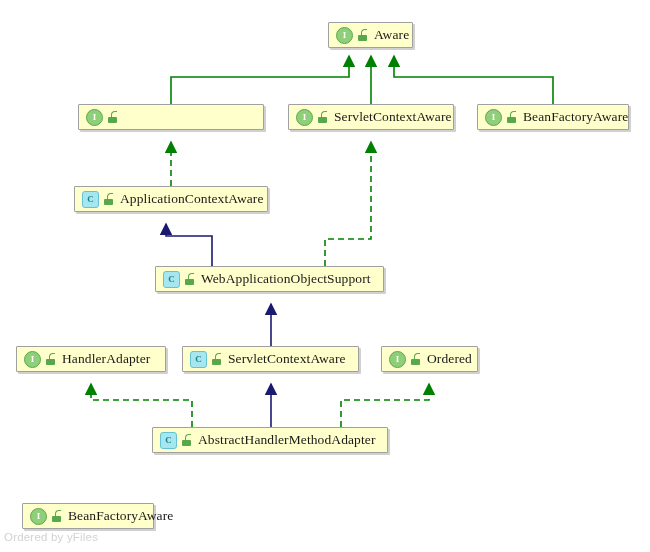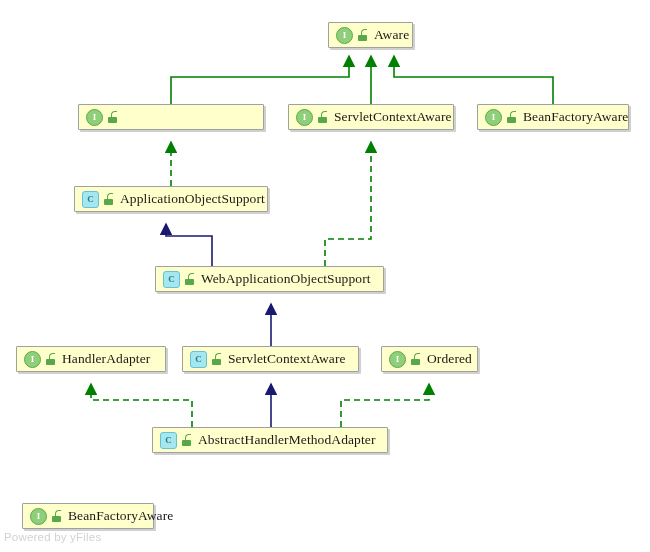--- a/index.html
+++ b/index.html
@@ -199,21 +199,21 @@
           <span class="lock-body"></span>
         </span>
         <span class="node-label">BeanFactoryAware</span>
       </div>
       <div class="uml-node" style="left: 74px; top: 186px; width: 194px; background: rgb(255, 255, 204); border-color: rgb(160, 160, 160);">
         <span class="icon-type cls">C</span>
         <span class="icon-lock">
           <span class="lock-shackle"></span>
           <span class="lock-body"></span>
         </span>
-        <span class="node-label">ApplicationObjectSupport</span>
+        <span class="node-label">ApplicationContextAware</span>
       </div>
       <div class="uml-node" style="left: 155px; top: 266px; width: 229px; background: rgb(255, 255, 204); border-color: rgb(160, 160, 160);">
         <span class="icon-type cls">C</span>
         <span class="icon-lock">
           <span class="lock-shackle"></span>
           <span class="lock-body"></span>
         </span>
         <span class="node-label">WebApplicationObjectSupport</span>
       </div>
       <div class="uml-node" style="left: 16px; top: 346px; width: 150px; background: rgb(255, 255, 204); border-color: rgb(160, 160, 160);">
@@ -251,14 +251,14 @@
       <div class="uml-node" style="left: 22px; top: 503px; width: 132px; background: rgb(255, 255, 204); border-color: rgb(160, 160, 160);">
         <span class="icon-type iface">I</span>
         <span class="icon-lock">
           <span class="lock-shackle"></span>
           <span class="lock-body"></span>
         </span>
         <span class="node-label">BeanFactoryAware</span>
       </div>
     </div>
 
-  <div id="watermark">Powered by yFiles</div>
+  <div id="watermark">Ordered by yFiles</div>
 </div>
 
 </body></html>

